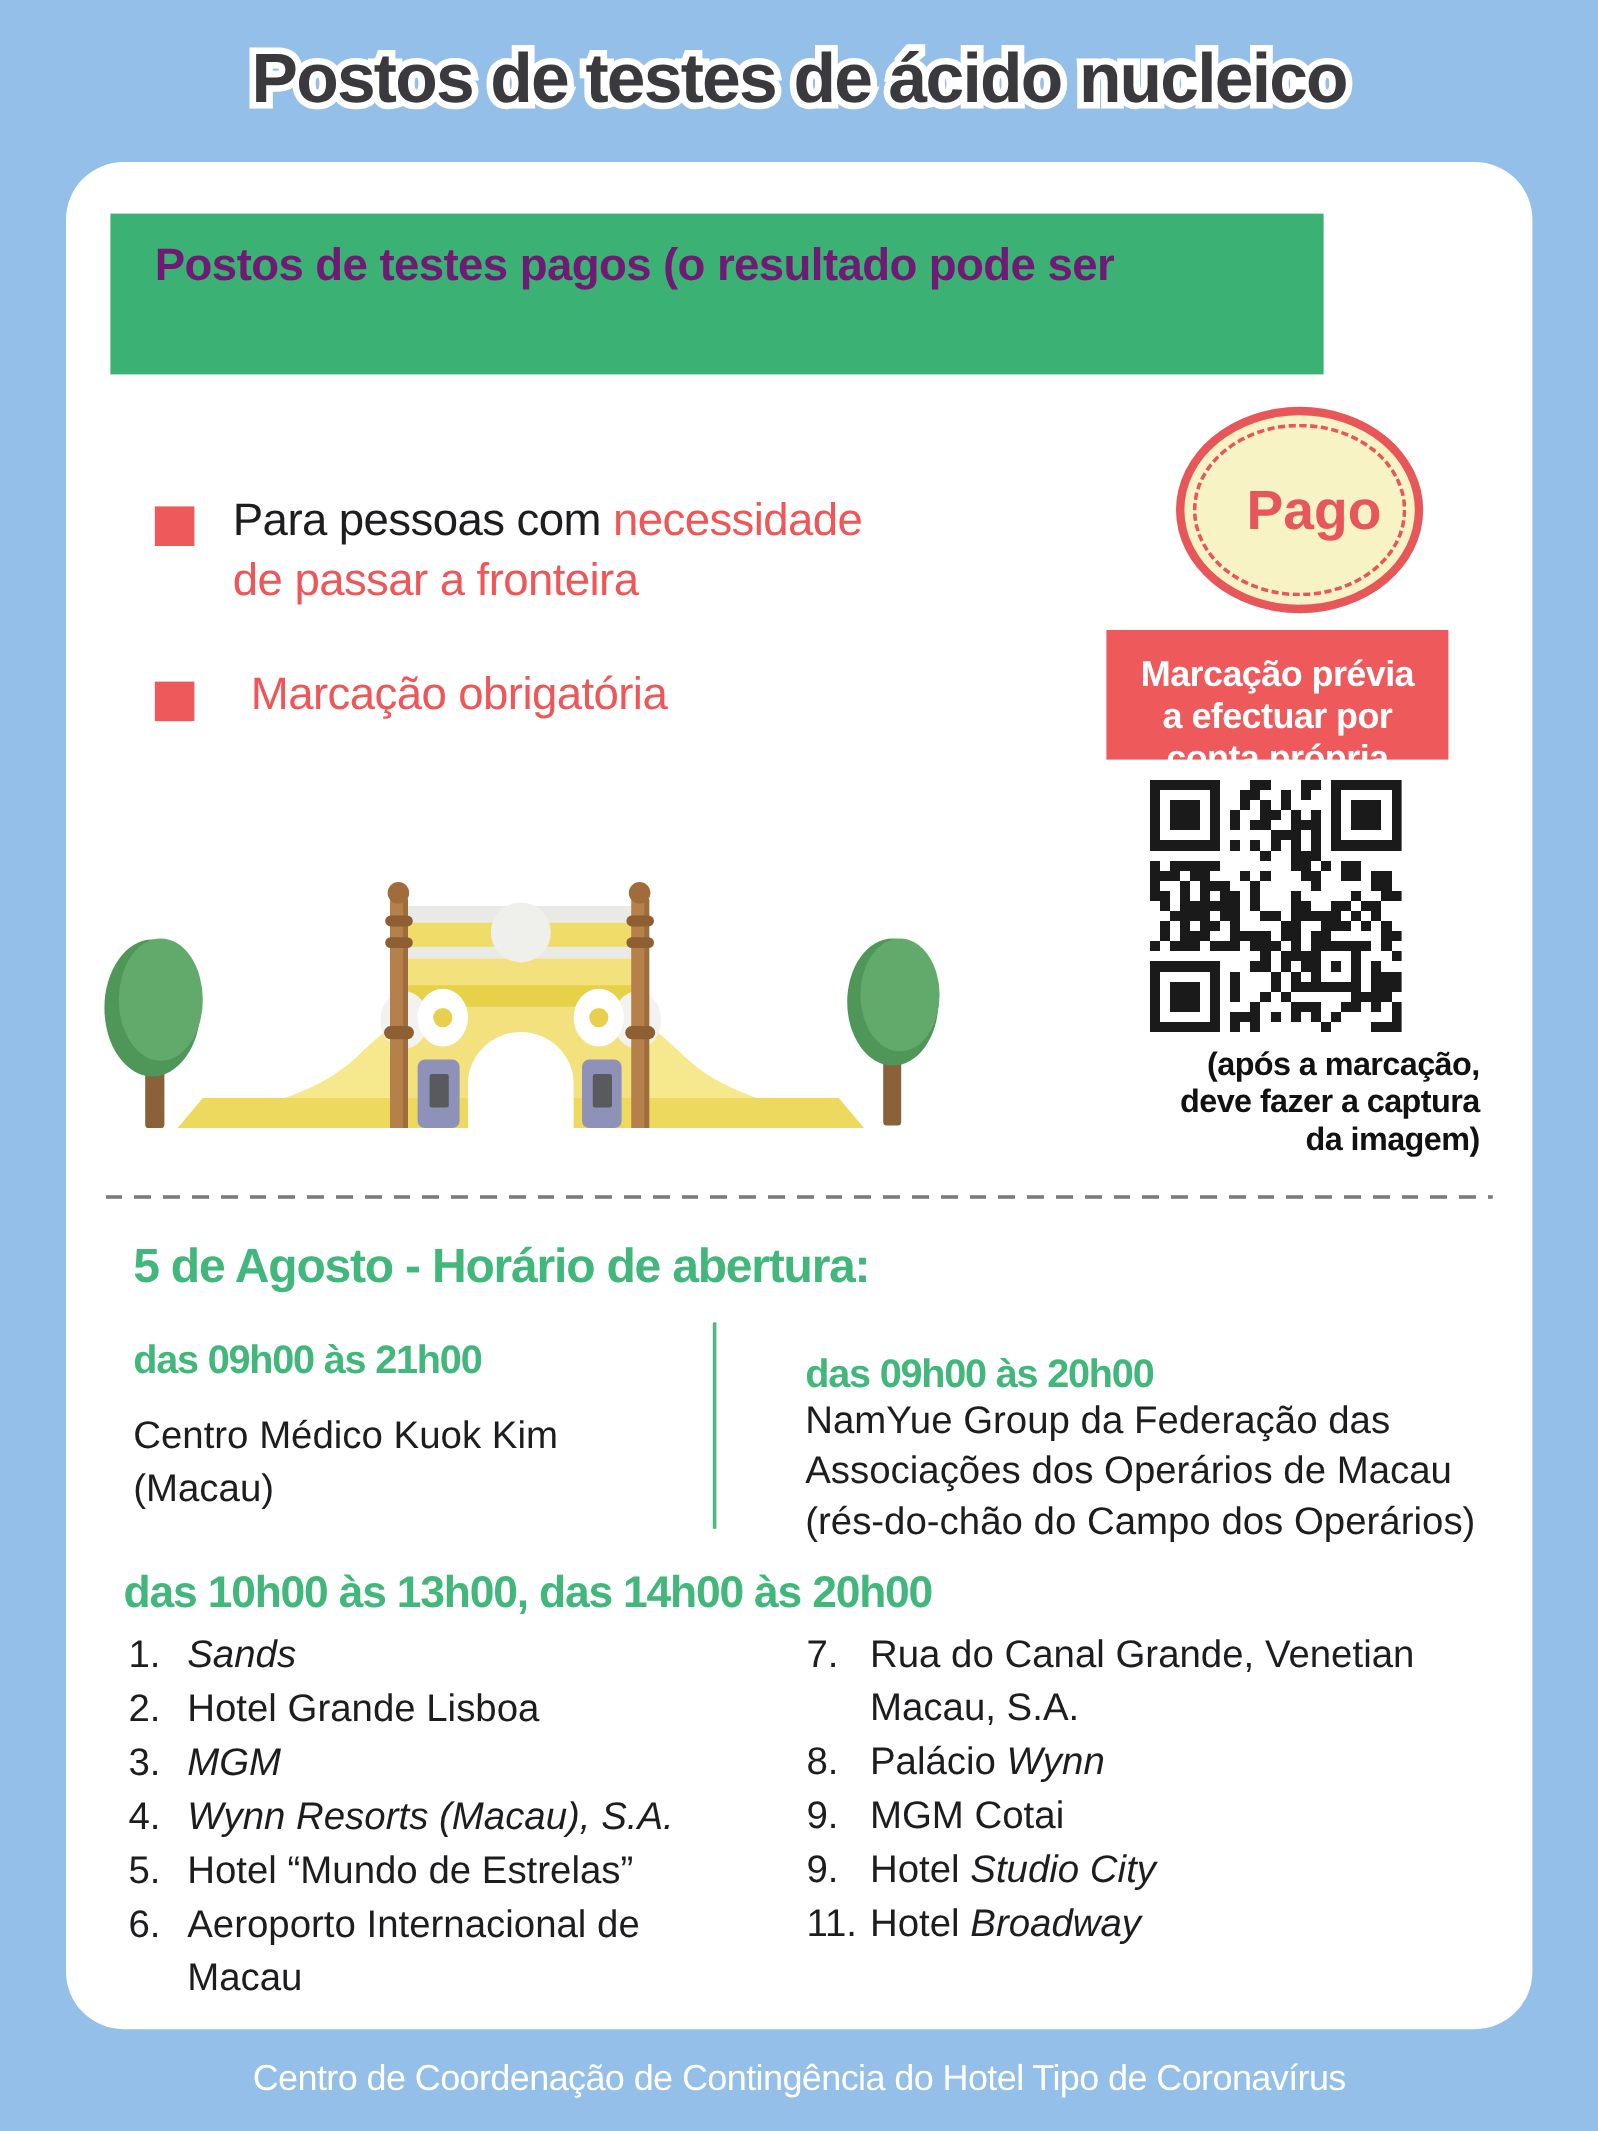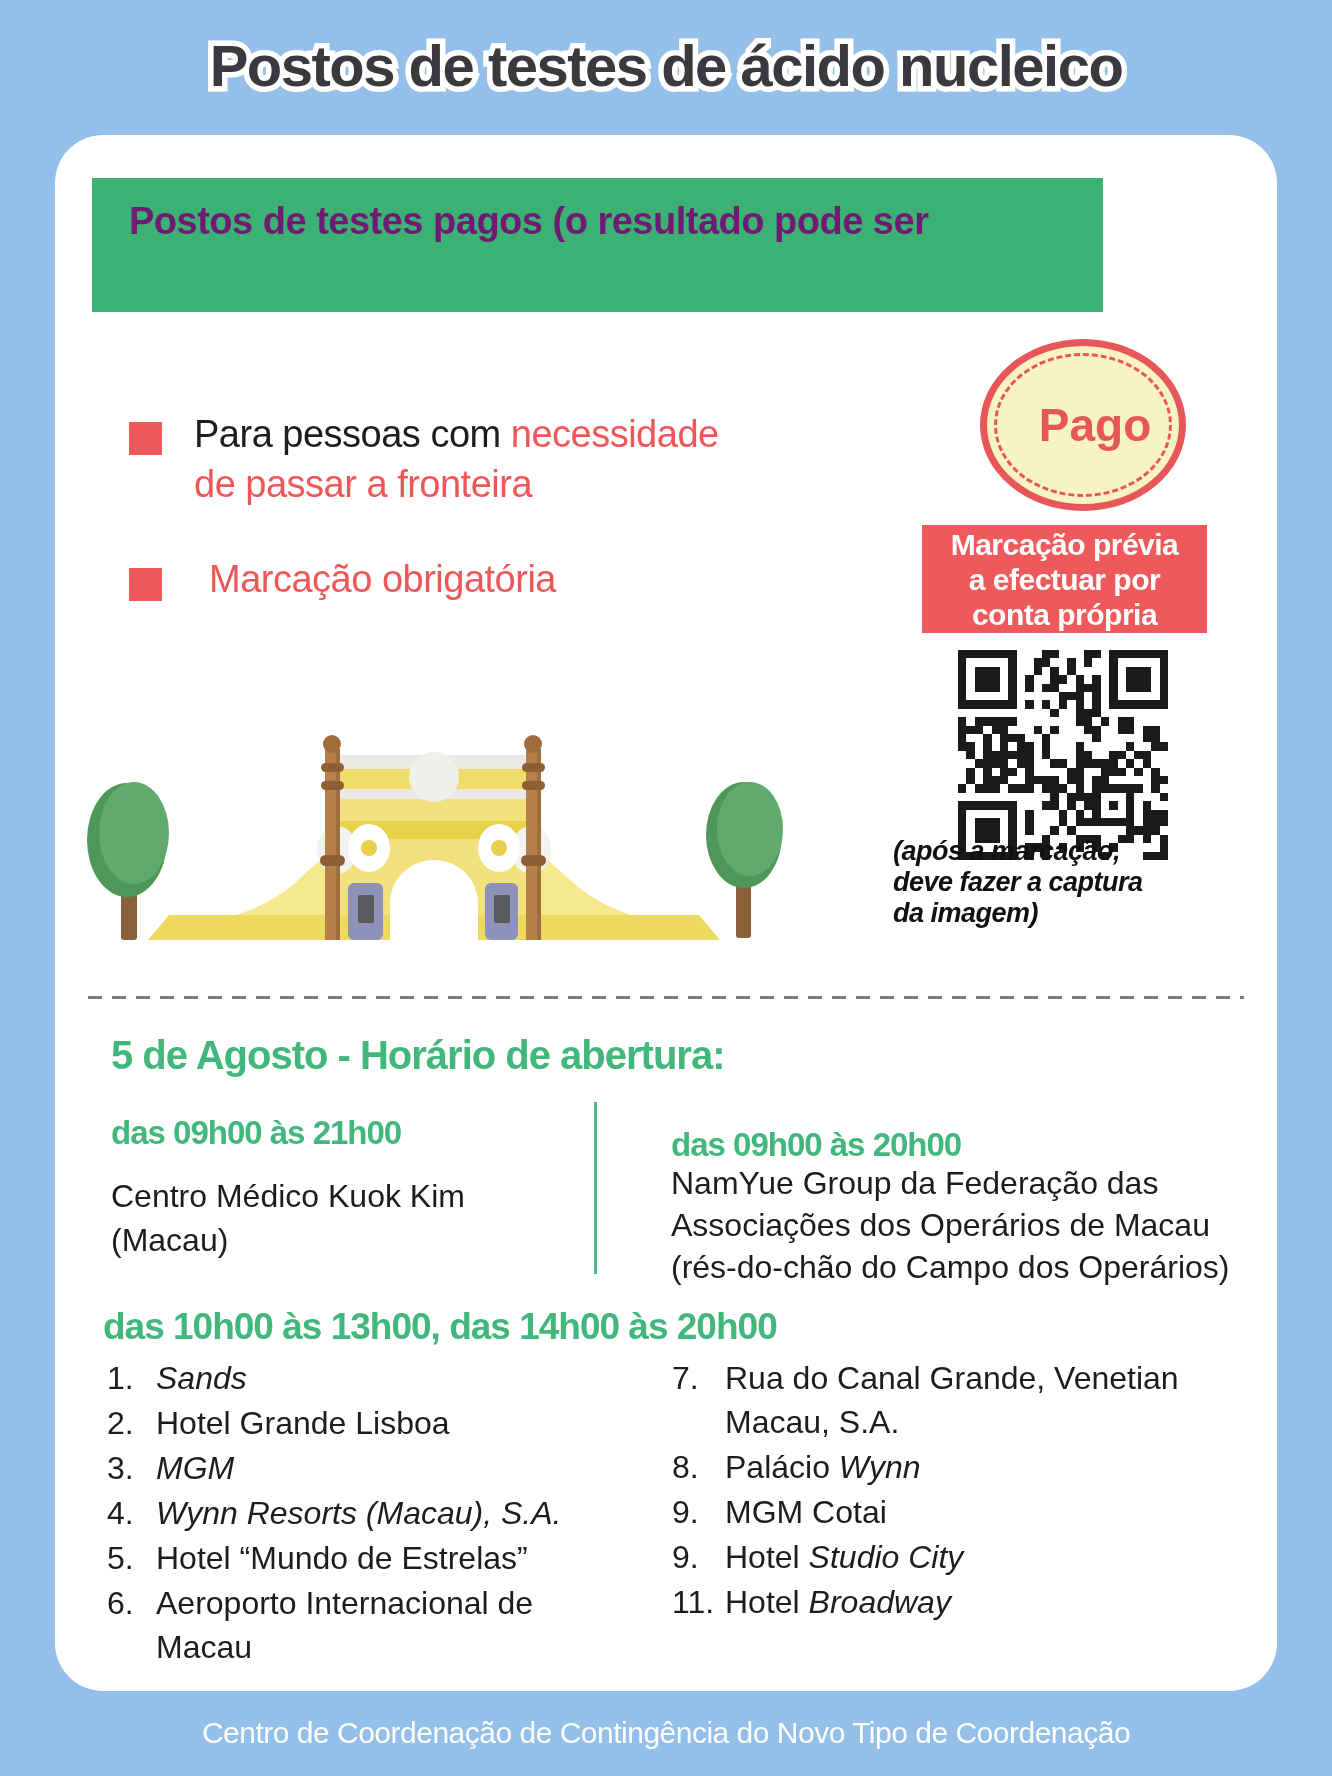--- a/index.html
+++ b/index.html
@@ -37,27 +37,27 @@
 
   
   .pago{left:980px;top:339px;width:192px;height:158px;background:#F7F3C5;
     border:7px solid #E7575A;border-radius:50%;
     display:flex;align-items:center;justify-content:center;}
   .pago-dash{position:absolute;inset:7px;border:3px dashed #E7575A;border-radius:50%;}
   .pago-label{font-size:46px;font-weight:bold;color:#E7575A;letter-spacing:0;margin-left:24px;}
 
   
   .redbox{left:922px;top:525px;width:285px;height:108px;background:#EE5A5C;
-    text-align:center;padding-top:2px;box-sizing:border-box;}
+    text-align:center;padding-top:20px;box-sizing:border-box;}
   .redbox div{font-size:30px;font-weight:bold;color:#ffffff;line-height:35px;letter-spacing:-0.5px;}
 
   
   .qr{left:958px;top:650px;width:210px;height:210px;background:#ffffff;}
   .qr svg{width:100%;height:100%;display:block;}
-  .qr-caption{left:893px;top:836px;width:340px;text-align:left;font-style:italic;}
+  .qr-caption{left:893px;top:872px;width:340px;text-align:right;}
   .qr-caption div{font-size:27px;font-weight:bold;color:#111;line-height:31px;letter-spacing:-0.5px;}
 
   
   .illus{left:85px;top:733px;width:700px;height:210px;}
 
   
   .divider{left:88px;top:996px;width:1156px;height:3px;
     background:repeating-linear-gradient(90deg,#7b7b7b 0 14px,transparent 14px 24px);}
 
   
@@ -578,13 +578,13 @@
     <div class="li-row">
       <span class="li-num">9.</span>
       <span class="li-text"><span>Hotel </span><span class="it">Studio City</span></span>
     </div>
     <div class="li-row">
       <span class="li-num">11.</span>
       <span class="li-text"><span>Hotel </span><span class="it">Broadway</span></span>
     </div>
   </div>
 
-<div class="abs footer">Centro de Coordenação de Contingência do Novo Tipo de Coordenação</div>
+<div class="abs footer">Centro de Coordenação de Contingência do Hotel Tipo de Coronavírus</div>
 
 </body></html>

